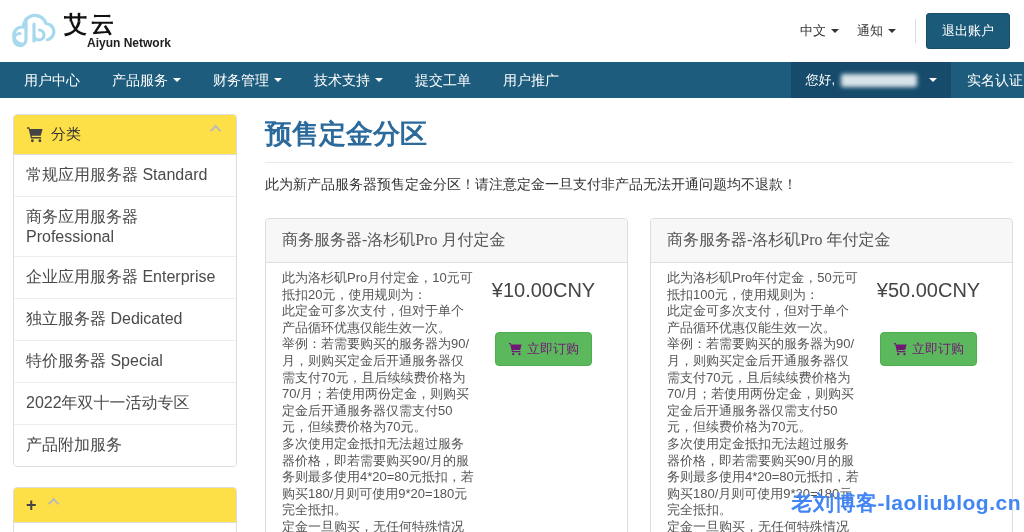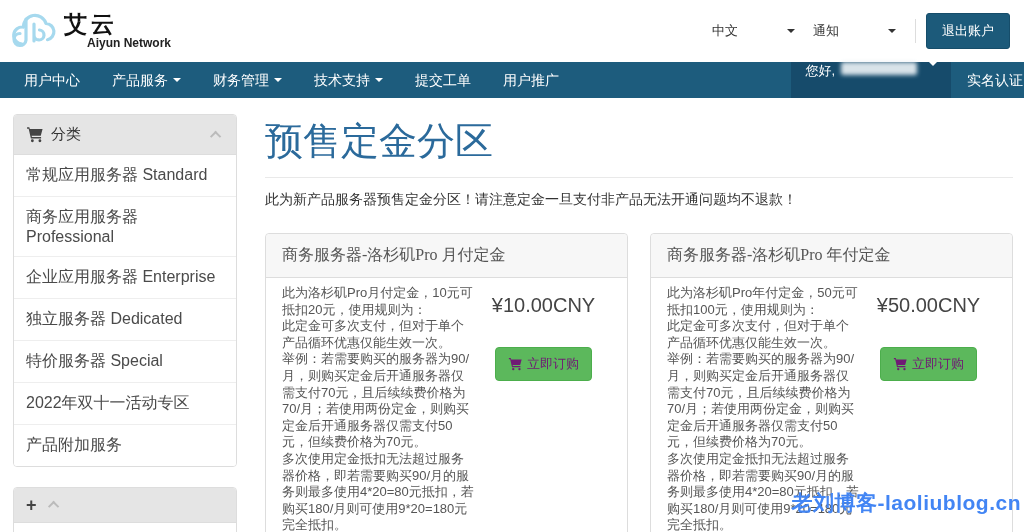--- a/index.html
+++ b/index.html
@@ -8,61 +8,61 @@
   .page { position:relative; width:1024px; height:396px; }
 
   
   .topbar { height:62px; display:flex; align-items:center; justify-content:space-between;
     padding:0 14px 0 8px; background:#fff; }
   .logo { display:flex; align-items:center; cursor:pointer; }
   .logo-text { margin-left:2px; }
   .brand-cn { font-size:23px; font-weight:bold; color:#111; letter-spacing:4px; line-height:25px; }
   .brand-en { font-size:12px; font-weight:bold; color:#222; line-height:13px;margin-left:23px; }
   .topbar-right { display:flex; align-items:center; }
-  .top-link { font-size:13px; color:#333; margin:0 9px; cursor:pointer; display:flex; align-items:center;gap:44px; }
+  .top-link { font-size:13px; color:#333; margin:0 9px; cursor:pointer; display:flex; align-items:center; }
   .caret { display:inline-block; width:0; height:0; border-left:4px solid transparent;
     border-right:4px solid transparent; border-top:4px solid currentColor; margin-left:5px; }
   .tdivider { width:1px; height:24px; background:#ddd; margin:0 10px; }
   .logout-btn { background:#1c5a7a; color:#fff; border:1px solid #164d6a; border-radius:3px;
     font-size:13px; padding:8px 15px; cursor:pointer; font-family:inherit; }
 
   
   .navbar { height:36px; background:#1d5c7d; display:flex; justify-content:space-between; color:#fff; }
   .nav-left { display:flex; padding-left:8px;text-align:right; }
   .nav-item { font-size:14px; line-height:36px; padding:0 16px; cursor:pointer;
     display:flex; align-items:center; white-space:nowrap; }
   .nav-right { display:flex; }
-  .nav-user { background:#164b6b; display:flex; padding:0 14px;
+  .nav-user { background:#164b6b; display:flex; align-items:center; padding:0 14px;
     font-size:13px; cursor:pointer; }
   .blur-name { display:inline-block; width:76px; height:13px; margin:0 7px 0 6px;
     background:#e9f0f4; border-radius:2px; filter:blur(2px); opacity:.92; }
   .realname { font-size:14px; line-height:36px; padding:0 1px; cursor:pointer;margin-left:15px; }
 
   
   .content { display:flex; padding:16px 10px 0 13px; }
   .sidebar { width:224px; flex:none; }
   .main { flex:1; margin-left:28px; margin-right:1px; }
 
   
   .panel { border:1px solid #ddd; border-radius:4px; background:#fff; overflow:hidden; margin-bottom:20px; }
-  .panel-head { background:#e5e5e5; border-bottom:1px solid #ddd; padding:10px 12px;
-    font-size:15px; color:#333; display:flex; align-items:center; cursor:pointer; }
+  .panel-head { background:#fde047; border-bottom:1px solid #ddd; padding:10px 12px;
+    font-size:15px; color:#333; display:flex; cursor:pointer; }
   .panel-head .head-icon { display:inline-flex; width:17px; margin-right:8px; color:#444; }
   .panel-head .head-label { flex:1; }
   .chev { width:8px; height:8px; border-top:2px solid #bbb; border-left:2px solid #bbb;
     transform:rotate(45deg) translateY(2px); margin-right:3px; }
   .plus-glyph { font-size:18px; font-weight:bold; color:#222; line-height:14px; }
   .panel-item { display:flex; align-items:center; padding:10px 12px; font-size:16px;
     color:#4a4a4a; text-decoration:none; border-top:1px solid #eee; cursor:pointer; background:#fff; }
   .panel-item:first-of-type { border-top:none; }
   .panel-item .item-label { flex:1; }
   .panel-item .right-icon { color:#b9b9b9; display:inline-flex; width:17px; }
 
   
-  .page-title { font-size:38px; font-weight:normal; color:#2b6a9b; margin:2px 0 10px; }
+  .page-title { font-size:27px; font-weight:bold; color:#2b6a9b; margin:2px 0 10px; }
   .title-hr { border:none; border-top:1px solid #e9e9e9; margin:0 0 13px; }
   .notice { font-size:14px; color:#333; }
   .cards { display:flex; gap:22px; margin-top:24px; }
   .card { flex:1; border:1px solid #ddd; border-radius:4px; background:#fff; }
   .card-head { background:#f7f7f7; border-bottom:1px solid #ddd; border-radius:4px 4px 0 0;
     padding:11px 16px; font-family:"Liberation Serif","DejaVu Serif",serif;
     font-size:16px; color:#555; }
   .card-body { display:flex; padding:7px 14px 10px 16px; }
   .desc { flex:0 0 58%; font-size:13px; color:#555; line-height:16.6px; white-space:pre-line; }
   .buy { flex:1; text-align:center; }

